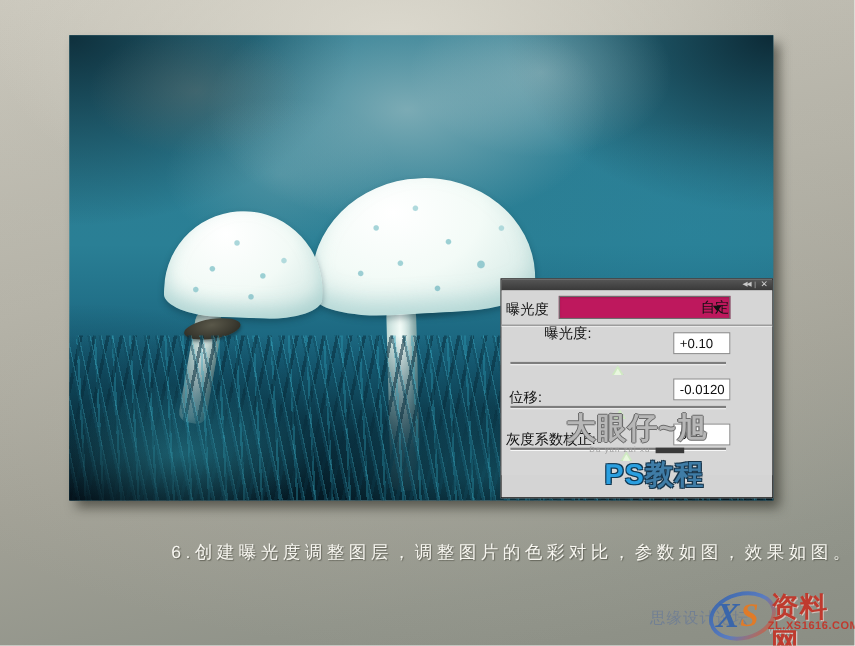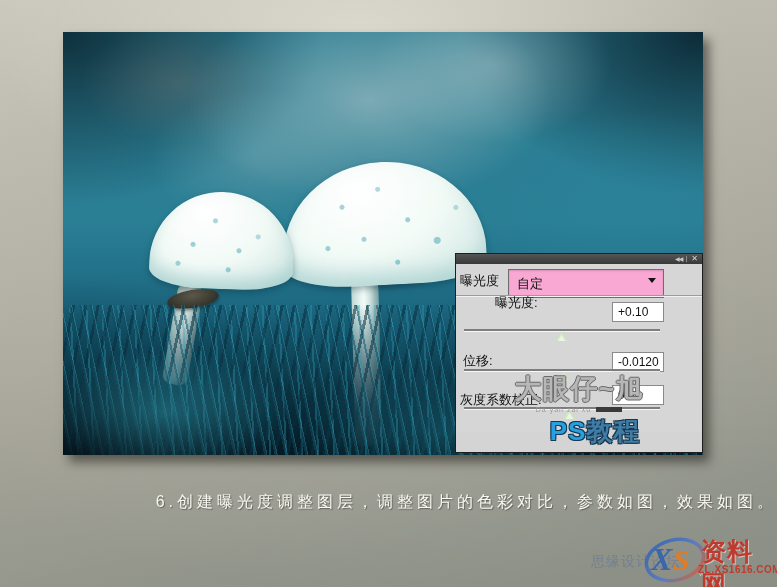--- a/index.html
+++ b/index.html
@@ -78,33 +78,33 @@
   .icon-close{color:#d2d2d2;font-size:8px;line-height:1;font-weight:bold;}
   .panel-tabrow{height:22px;background:linear-gradient(#9c9c9c,#7d7d7d);position:relative;border-bottom:1px solid #696969;display:flex;align-items:flex-end;}
   .panel-tab{margin-left:3px;height:19px;padding:0 9px;background:linear-gradient(#b2b2b2,#8f8f8f);
     border:1px solid #5f5f5f;border-bottom:none;border-radius:3px 3px 0 0;
     font-size:12px;color:#1c1c1c;display:flex;align-items:center;}
   .panel-flyout{position:absolute;right:13px;top:5px;display:flex;align-items:center;gap:2px;color:#2a2a2a;}
   .flyout-arrow{font-size:5px;line-height:1;}
   .flyout-lines{font-size:11px;line-height:1;font-weight:bold;}
   .panel-content{position:relative;height:168px;background:#d6d6d6;font-size:13px;color:#111;}
   .preset-label{position:absolute;left:4px;top:8px;}
-  .dropdown{position:absolute;left:52px;top:5px;width:156px;height:29px;background:#f9a8d4;border:1px solid #6d6d6d;box-sizing:border-box;
-    display:flex;align-items:center;padding-left:8px;box-shadow:inset 0 1px 2px rgba(0,0,0,.15);}
+  .dropdown{position:absolute;left:52px;top:5px;width:156px;height:21px;background:#be185d;border:1px solid #6d6d6d;box-sizing:border-box;
+    display:flex;align-items:center;padding-left:8px;box-shadow:inset 0 1px 2px rgba(0,0,0,.15);justify-content:flex-end;}
   .dd-arrow{position:absolute;right:7px;top:8px;width:0;height:0;border-left:4px solid transparent;border-right:4px solid transparent;border-top:5px solid #111;}
   .pdivider{position:absolute;left:0;top:31px;width:100%;height:2px;background:linear-gradient(#9c9c9c,#9c9c9c 50%,#f2f2f2 50%);}
   .srow-label{position:absolute;left:7px;}
   .valuebox{position:absolute;left:156px;width:52px;height:20px;background:#fff;border:1px solid #8a8a8a;box-sizing:border-box;
     font-size:12px;display:flex;align-items:center;padding-left:5px;}
   .track{position:absolute;left:8px;width:196px;height:2px;background:#7d7d7d;box-shadow:0 1px 0 rgba(255,255,255,.8);}
   .marker{position:absolute;top:3px;width:11px;height:9px;
     clip-path:polygon(50% 0,100% 100%,0 100%);background:#cfe9c2;filter:drop-shadow(0 0 1px #49683f);}
   .marker::after{content:"";position:absolute;left:2px;top:3px;width:7px;height:6px;clip-path:polygon(50% 0,100% 100%,0 100%);background:#e9f7df;}
   .l1{top:30px;margin-left:32px;} .b1{top:38px;} .t1{top:65px;}
-  .l2{top:88px;} .b2{top:88px;} .t2{top:105px;}
+  .l2{top:88px;} .b2{top:80px;} .t2{top:105px;}
   .l3{top:127px;left:4px;} .b3{top:121px;} .t3{top:143px;}
 
   
   .wm-center{position:absolute;left:455px;top:371px;width:248px;text-align:center;z-index:8;pointer-events:none;}
   .wm-title{font-size:27px;font-weight:bold;letter-spacing:1px;color:rgba(190,190,190,.92);
     text-shadow:1px 0 0 #6b6b6b,-1px 0 0 #6b6b6b,0 1px 0 #6b6b6b,0 -1px 0 #6b6b6b;}
   .wm-sub{height:9px;display:flex;align-items:center;justify-content:center;gap:5px;margin-top:-2px;}
   .wm-sub-text{font-size:7px;color:#9a9a9a;letter-spacing:1px;}
   .wm-bar{display:inline-block;width:26px;height:5px;background:#3a3a3a;}
   .wm-ps-line{margin-top:0;font-size:26px;font-weight:bold;letter-spacing:1px;padding-left:32px;}

